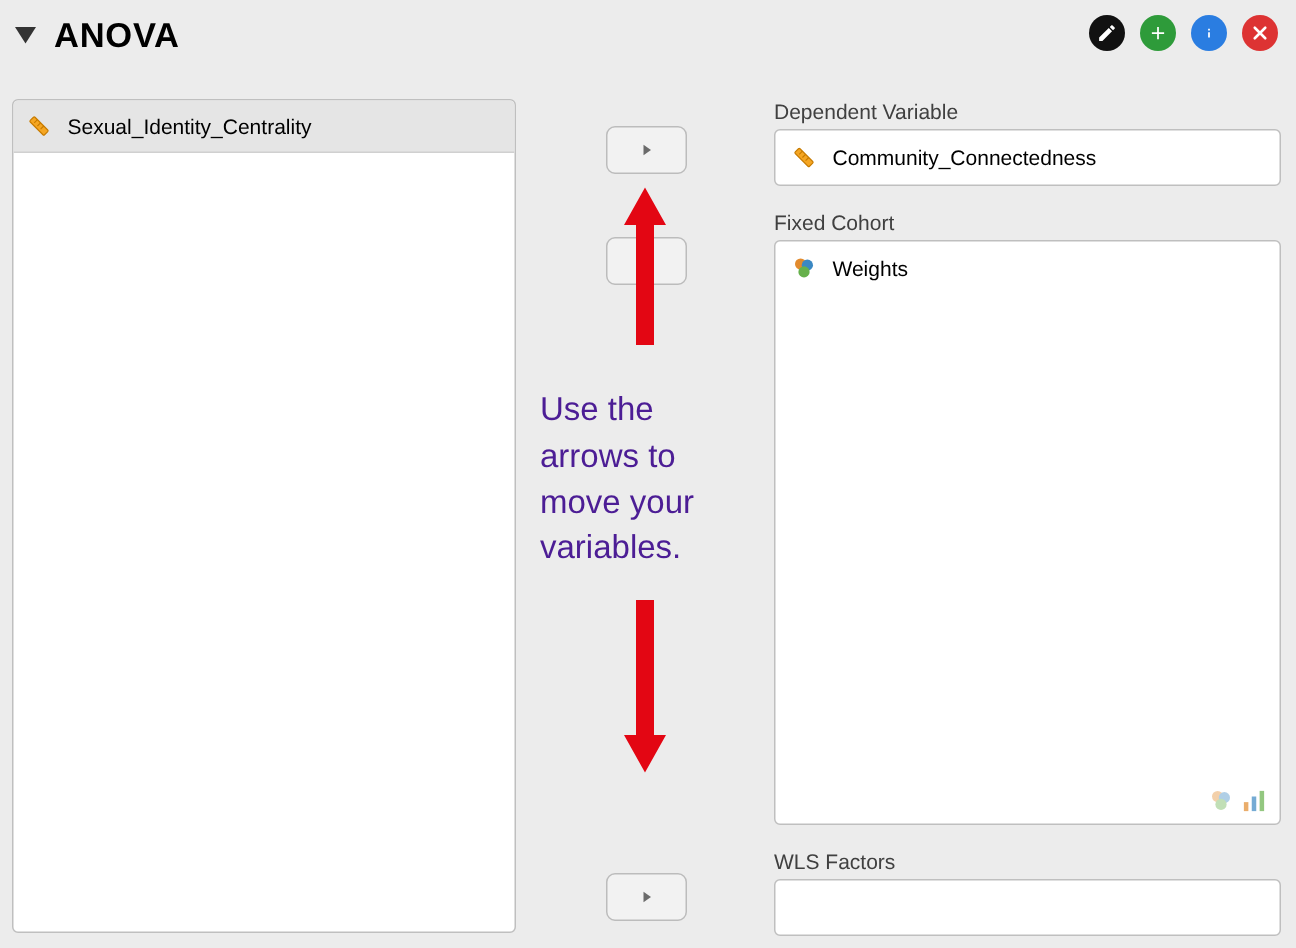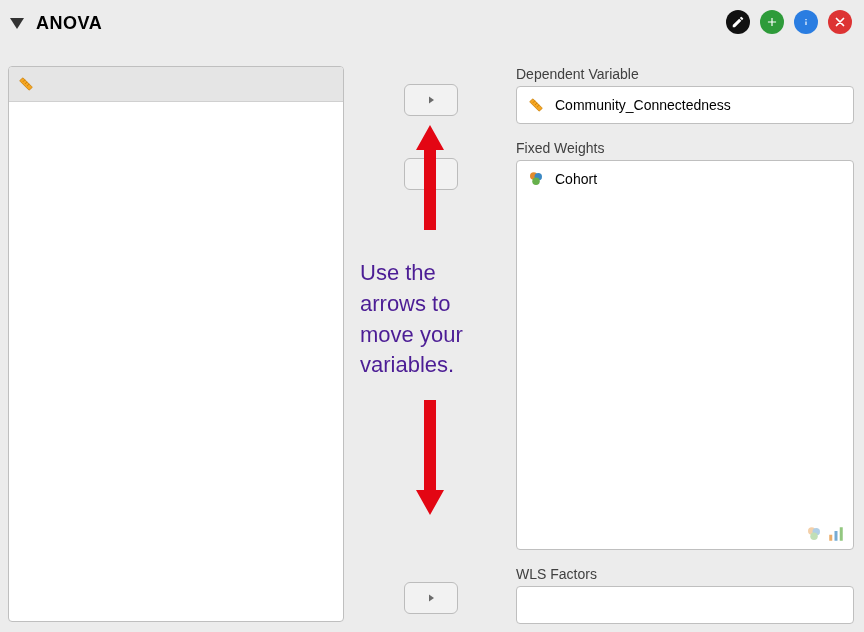--- a/index.html
+++ b/index.html
@@ -30,21 +30,21 @@
     width: 0;
     height: 0;
     border-left: 7px solid transparent;
     border-right: 7px solid transparent;
     border-top: 11px solid #333;
     margin-right: 12px;
     cursor: pointer;
   }
   .title {
     font-weight: bold;
-    font-size: 18px;
+    font-size: 23px;
     letter-spacing: .5px;
   }
   .header-icons {
     position: absolute;
     right: 12px;
     top: 10px;
     display: flex;
     gap: 10px;
   }
   .hicon {
@@ -218,41 +218,42 @@
       <span class="vicon ruler-icon">
         <svg viewBox="0 0 24 24">
             <g transform="rotate(45 12 12)">
               <rect x="3" y="9" width="18" height="6" rx="1" fill="#f5a623" stroke="#c77b00"></rect>
               <line x1="7" y1="9" x2="7" y2="13" stroke="#c77b00"></line>
               <line x1="11" y1="9" x2="11" y2="13" stroke="#c77b00"></line>
               <line x1="15" y1="9" x2="15" y2="13" stroke="#c77b00"></line>
             </g>
           </svg>
       </span>
+      <span>Sexual_Identity_Centrality</span>
     </div>
   </div>
 
   <div class="move-btn move1">
     <svg viewBox="0 0 24 24">
         <path d="M8 5l10 7-10 7z" fill="#6b6b6b"></path>
       </svg>
   </div>
   <div class="move-btn move2">
     <svg viewBox="0 0 24 24">
         <path d="M8 5l10 7-10 7z" fill="#bdbdbd"></path>
       </svg>
   </div>
   <div class="move-btn move3">
     <svg viewBox="0 0 24 24">
         <path d="M8 5l10 7-10 7z" fill="#6b6b6b"></path>
       </svg>
   </div>
 
   <div class="section-label lbl-dep">Dependent Variable</div>
-  <div class="section-label lbl-fixed">Fixed Weights</div>
+  <div class="section-label lbl-fixed">Fixed Cohort</div>
   <div class="section-label lbl-wls">WLS Factors</div>
 
   <div class="dropzone dz-dep">
     <div class="dz-row">
       <span class="vicon ruler-icon">
         <svg viewBox="0 0 24 24">
             <g transform="rotate(45 12 12)">
               <rect x="3" y="9" width="18" height="6" rx="1" fill="#f5a623" stroke="#c77b00"></rect>
               <line x1="7" y1="9" x2="7" y2="13" stroke="#c77b00"></line>
               <line x1="11" y1="9" x2="11" y2="13" stroke="#c77b00"></line>
@@ -276,21 +277,21 @@
 
   <div class="dropzone dz-fixed">
     <div class="dz-row">
       <span class="vicon nominal-icon">
         <svg viewBox="0 0 24 24">
             <circle cx="9" cy="8" r="5" fill="#e28b2d"></circle>
             <circle cx="15" cy="9" r="5" fill="#3b88c3"></circle>
             <circle cx="12" cy="15" r="5" fill="#66b04b"></circle>
           </svg>
       </span>
-      <span>Cohort</span>
+      <span>Weights</span>
     </div>
     <div class="fixed-hints">
       <span class="nominal-icon" style="opacity:.4">
         <svg viewBox="0 0 24 24">
             <circle cx="9" cy="8" r="5" fill="#e28b2d"></circle>
             <circle cx="15" cy="9" r="5" fill="#3b88c3"></circle>
             <circle cx="12" cy="15" r="5" fill="#66b04b"></circle>
           </svg>
       </span>
       <span class="bars-icon" style="opacity:.7">

